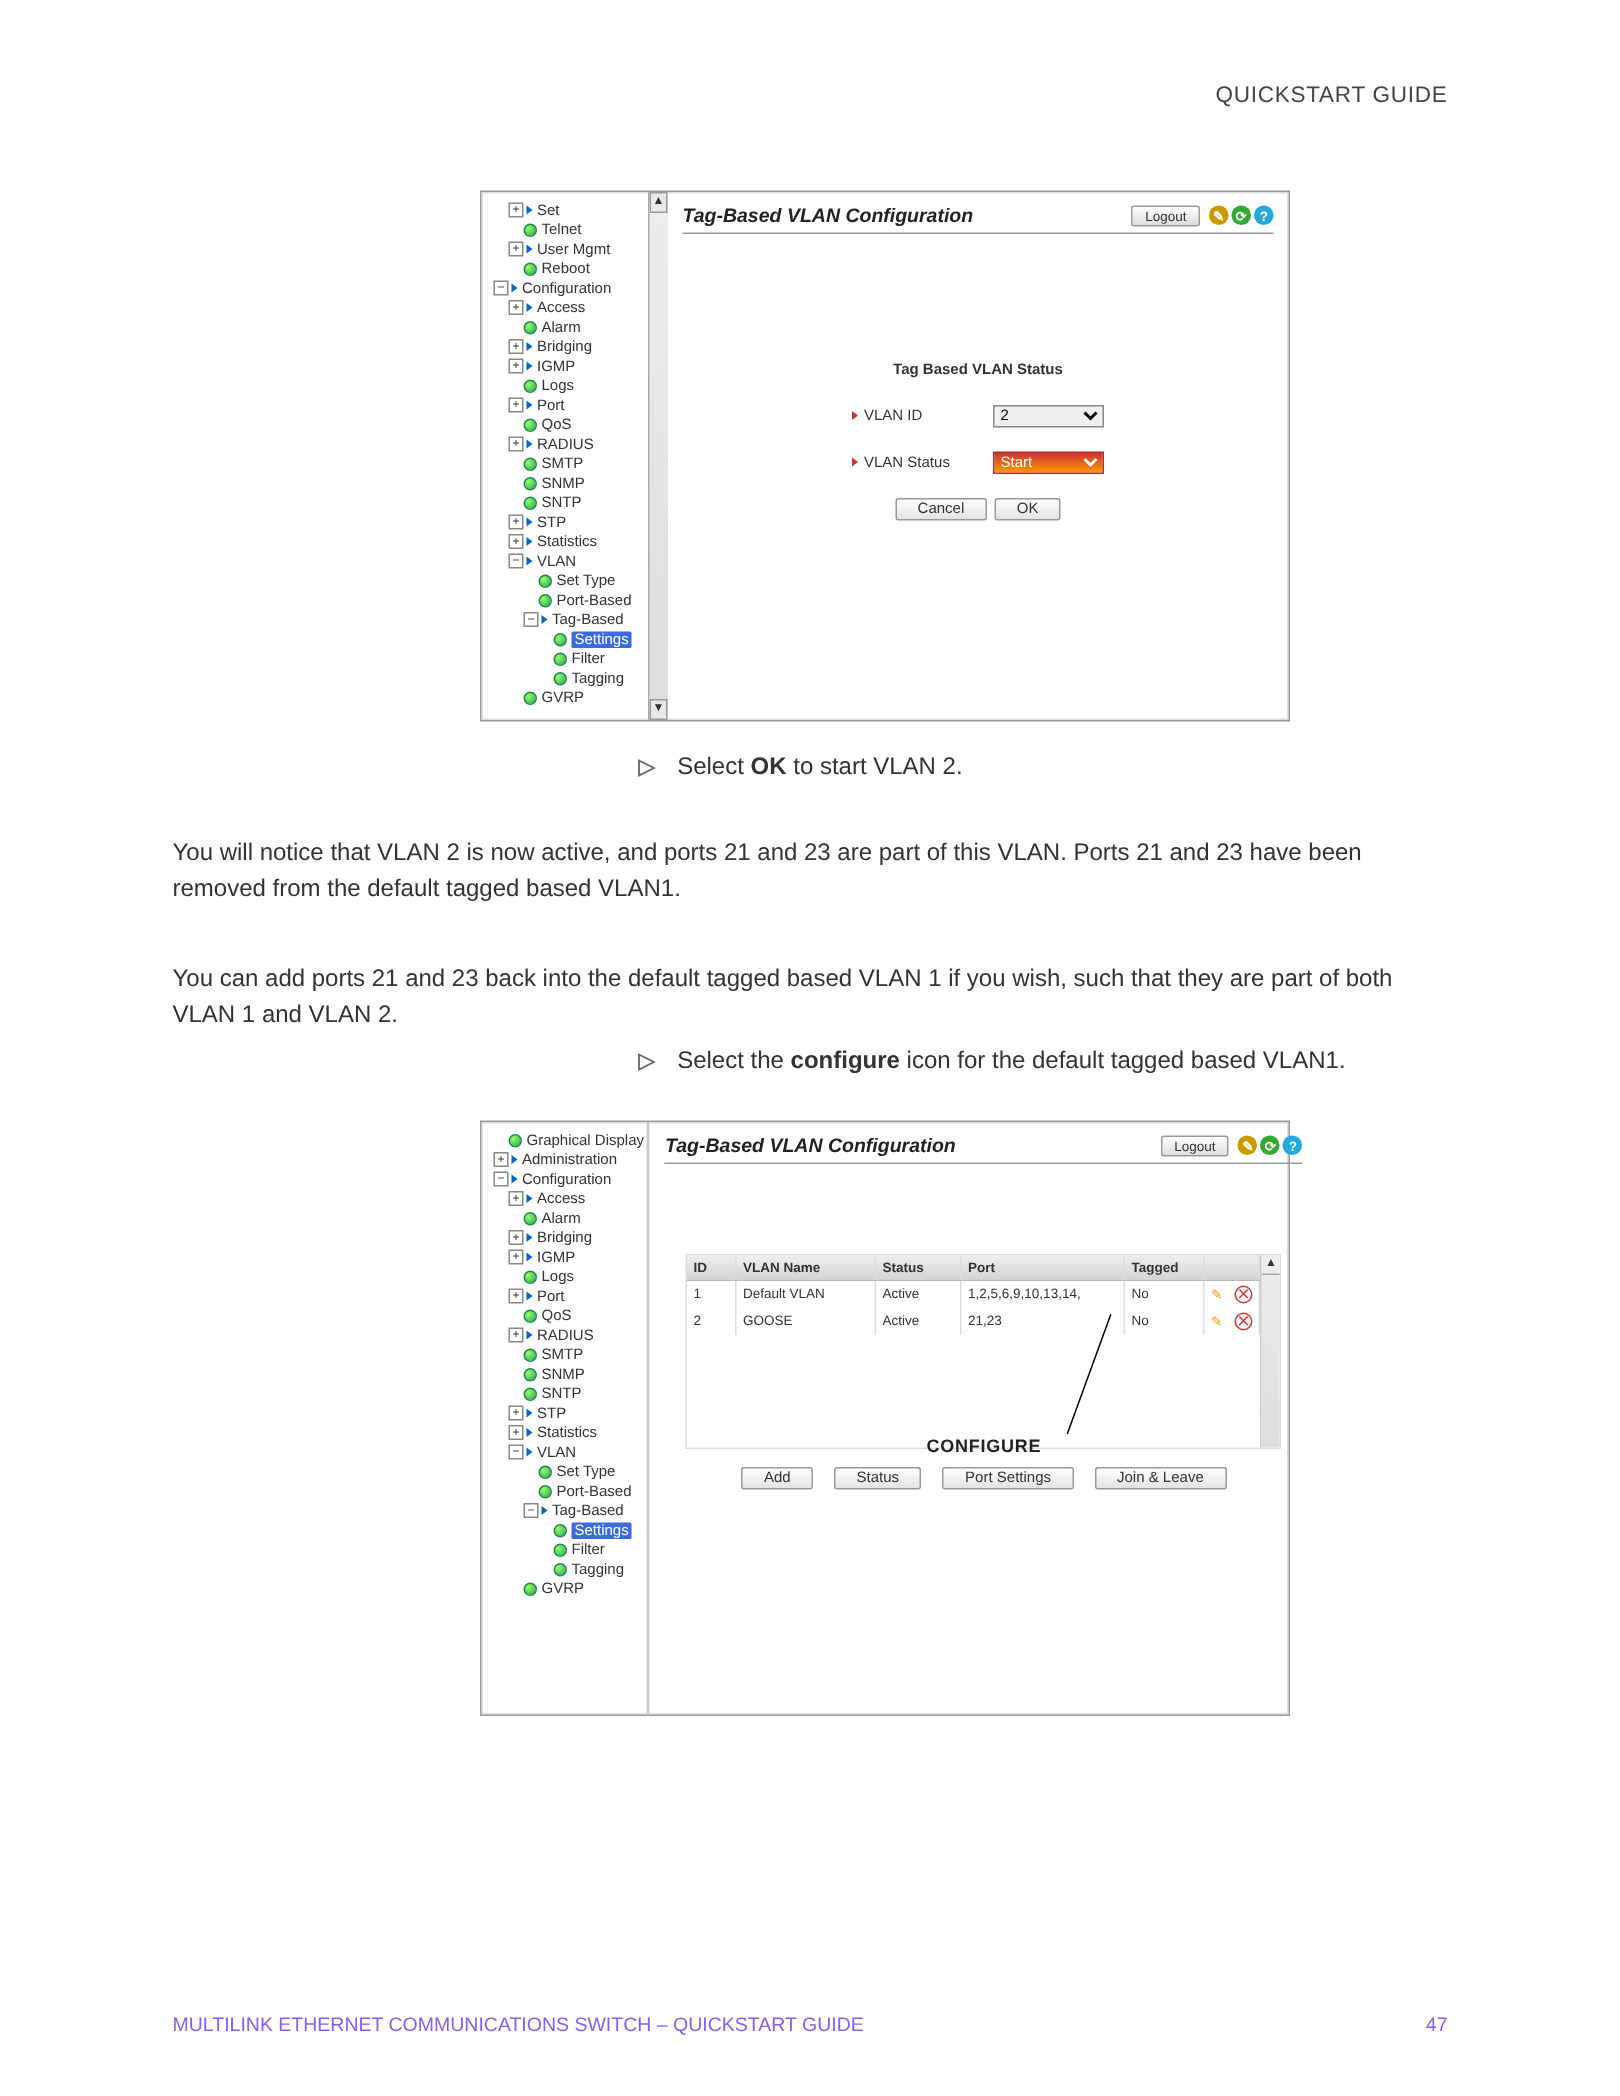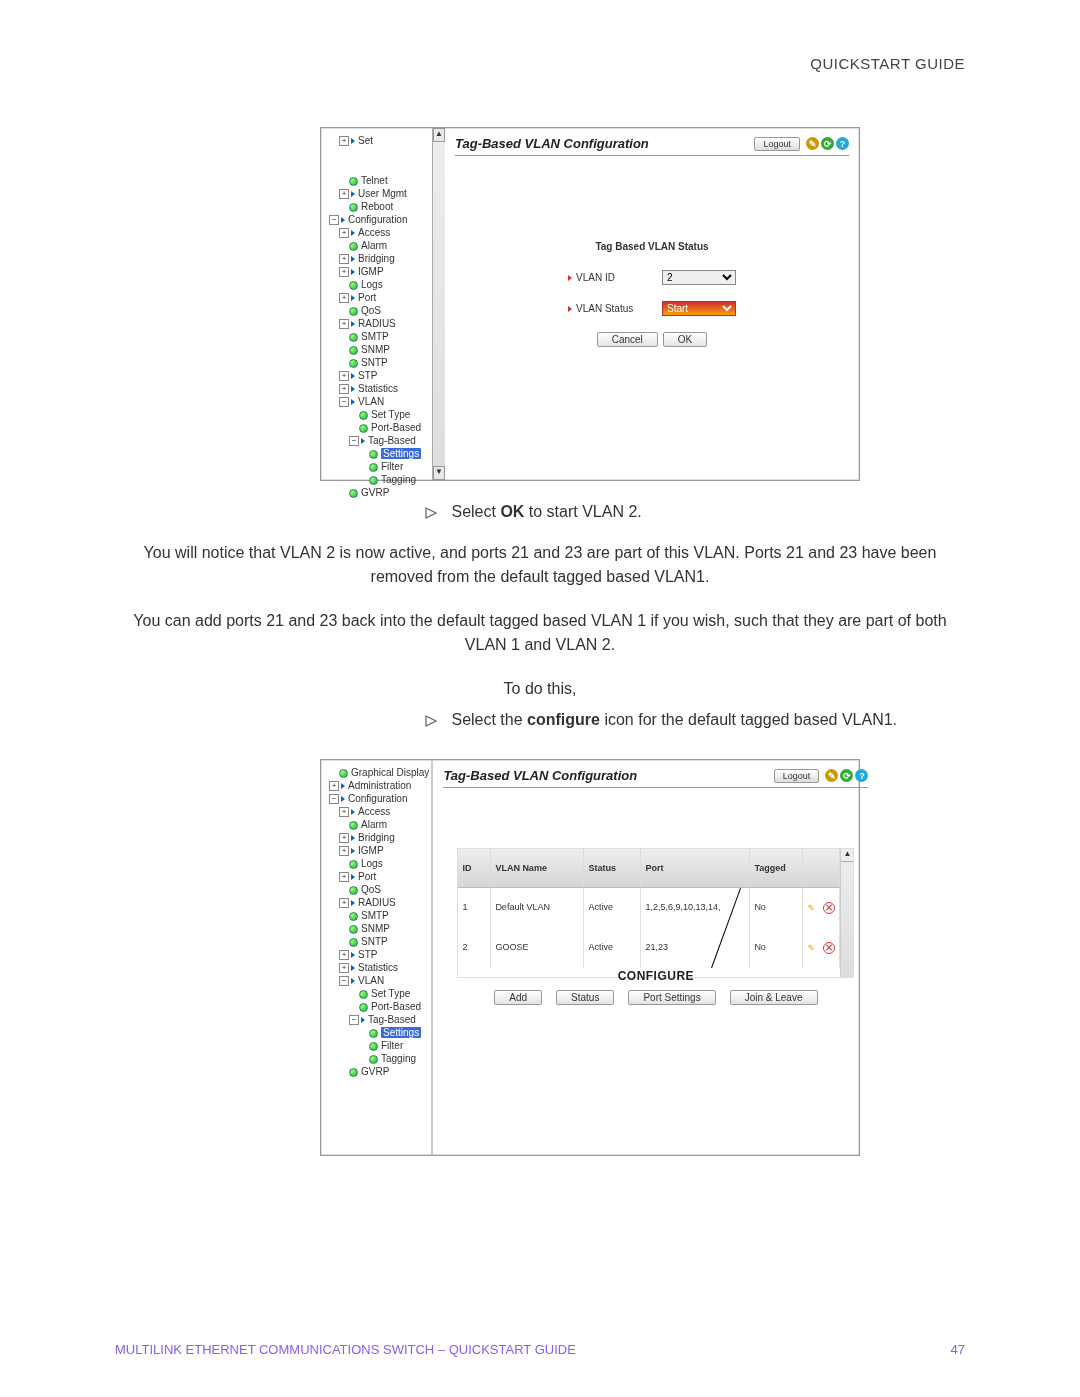--- a/index.html
+++ b/index.html
@@ -198,22 +198,21 @@
     border: 1px solid #999;
     background: linear-gradient(#fff,#e3e3e3);
     padding: 1px 14px;
     border-radius: 2px;
   }
 
   .instruction {
     font-size: 16px;
     line-height: 24px;
     color: #333;
-    margin: 20px 0 10px 0;
-    text-align: center;
+    margin: 36px 0 10px 0;
   }
   .instr-row {
     margin-left: 310px;
     font-size: 16px;
     margin-bottom: 14px;
   }
   .tri-outline {
     display: inline-block;
     vertical-align: middle;
     margin-right: 10px;
@@ -227,21 +226,21 @@
   }
   .thead {
     display: flex;
     background: linear-gradient(#eee,#d5d5d5);
     font-size: 9px;
     font-weight: bold;
     color: #333;
     border-bottom: 1px solid #bbb;
   }
   .thead div, .trow div {
-    padding: 14px 4px;
+    padding: 3px 4px;
     border-right: 1px solid #ddd;
   }
   .col-id { width: 24px; }
   .col-name { width: 84px; }
   .col-status { width: 48px; }
   .col-port { width: 100px; }
   .col-tagged { width: 44px; }
   .col-actions { flex: 1; display: flex; gap: 6px; justify-content: center; align-items: center; }
   .trow {
     display: flex;
@@ -322,21 +321,21 @@
 
   <div class="screenshot" style="height:352px;">
     <div class="shot-inner">
       <div class="tree">
         <div class="tree-scroll">
           <div class="arrow up">▲</div>
           <div class="arrow down">▼</div>
         </div>
         <ul>
           <li><span class="box">+</span><span class="arrow-node"></span><span>Set</span></li>
-          <li style="padding-left:10px;margin-top:27px;"><span class="dot"></span><span>Telnet</span></li>
+          <li style="padding-left:10px;"><span class="dot"></span><span>Telnet</span></li>
           <li><span class="box">+</span><span class="arrow-node"></span><span>User Mgmt</span></li>
           <li style="padding-left:10px;"><span class="dot"></span><span>Reboot</span></li>
           <li style="margin-left:-10px;"><span class="box">−</span><span class="arrow-node"></span><span>Configuration</span></li>
           <li><span class="box">+</span><span class="arrow-node"></span><span>Access</span></li>
           <li style="padding-left:10px;"><span class="dot"></span><span>Alarm</span></li>
           <li><span class="box">+</span><span class="arrow-node"></span><span>Bridging</span></li>
           <li><span class="box">+</span><span class="arrow-node"></span><span>IGMP</span></li>
           <li style="padding-left:10px;"><span class="dot"></span><span>Logs</span></li>
           <li><span class="box">+</span><span class="arrow-node"></span><span>Port</span></li>
           <li style="padding-left:10px;"><span class="dot"></span><span>QoS</span></li>
@@ -394,21 +393,20 @@
     <span class="tri-outline">
       <svg width="12" height="12">
           <polygon points="1,1 11,6 1,11" fill="none" stroke="#666" stroke-width="1.2"></polygon>
         </svg>
     </span>
     <span>Select </span><b>OK</b><span> to start VLAN 2.</span>
   </div>
 
   <div class="instruction">You will notice that VLAN 2 is now active, and ports 21 and 23 are part of this VLAN. Ports 21 and 23 have been removed from the default tagged based VLAN1.</div>
   <div class="instruction">You can add ports 21 and 23 back into the default tagged based VLAN 1 if you wish, such that they are part of both VLAN 1 and VLAN 2.</div>
-  <div class="instruction">To do this,</div>
 
   <div class="instr-row">
     <span class="tri-outline">
       <svg width="12" height="12">
           <polygon points="1,1 11,6 1,11" fill="none" stroke="#666" stroke-width="1.2"></polygon>
         </svg>
     </span>
     <span>Select the </span><b>configure</b><span> icon for the default tagged based VLAN1.</span>
   </div>
 

